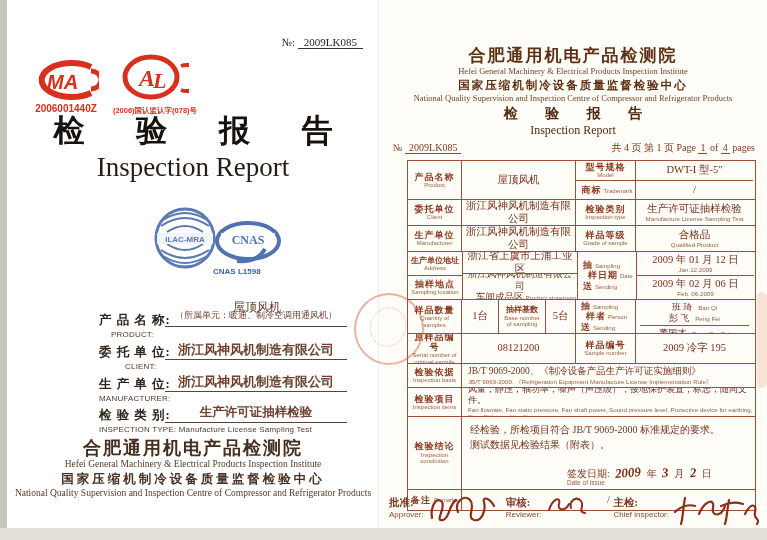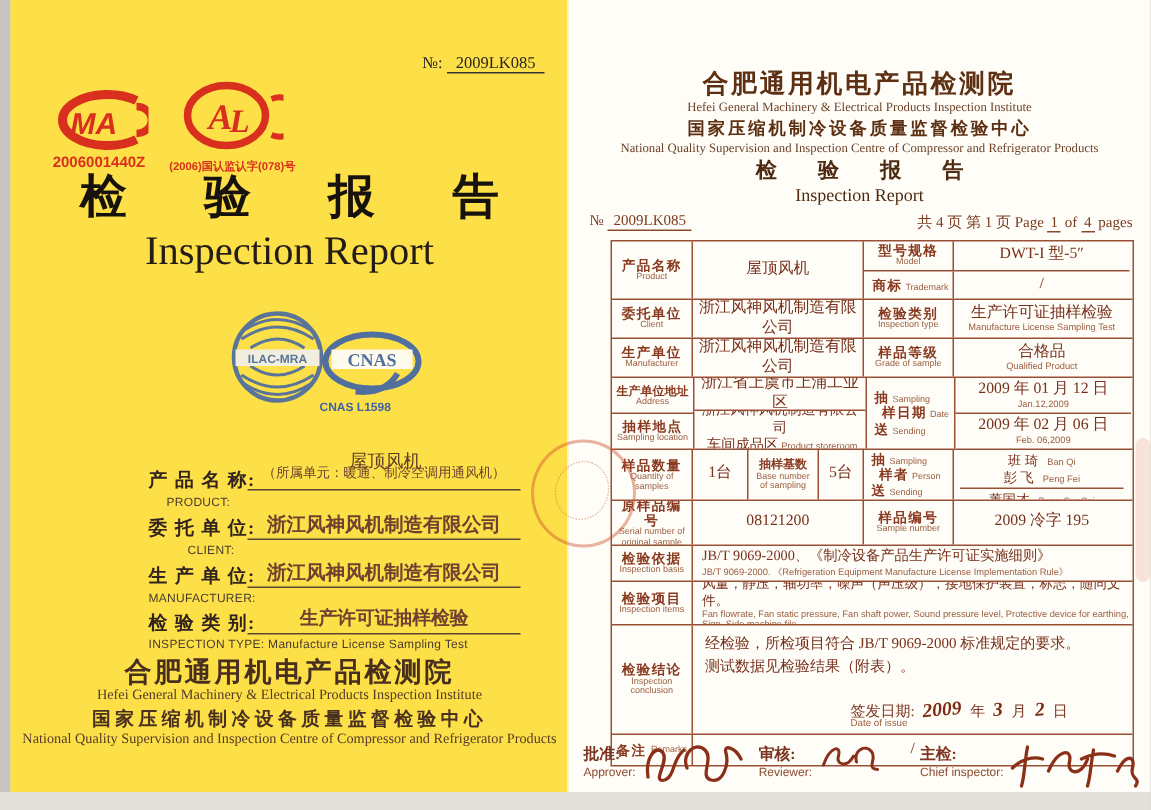--- a/index.html
+++ b/index.html
@@ -1,19 +1,19 @@
 <!DOCTYPE html>
 <html><head>
 <meta charset="utf-8">
 <style>
   html,body{margin:0;padding:0;}
   body{width:767px;height:540px;overflow:hidden;background:#cfccc7;
        font-family:"Liberation Serif","DejaVu Serif",serif;}
   .canvas{position:relative;width:767px;height:540px;background:#e9e6e1;}
-  .page{position:absolute;top:0;background:#fde047;}
+  .page{position:absolute;top:0;background:#ffffff;}
   .page-left{left:7px;width:372px;height:528px;box-shadow:inset -1px 0 0 #eee;}
   .page-right{left:379px;width:388px;height:528px;background:#fffdf8;}
   .strip-bottom{position:absolute;left:0;top:528px;width:767px;height:12px;background:#e3e0da;}
   .strip-left{position:absolute;left:0;top:0;width:7px;height:540px;background:#c8c5c0;}
 
   .abs{position:absolute;}
   .ctr{text-align:center;}
 
   
   .lp-no{top:36px;right:16px;font-size:11px;color:#2a2420;}
@@ -270,21 +270,21 @@
         </div>
         <div class="stack" style="width:114px;border-left:1px solid #9a5036">
           <div class="subrow" style="height:21px">
             <div class="cell last" style="width:100%">
               <span class="val-cn">浙江省上虞市上浦工业区</span>
             </div>
           </div>
           <div class="subrow" style="height:25px">
             <div class="cell last" style="width:100%">
               <span class="val-cn" style="font-size:9.5px">浙江风神风机制造有限公司</span>
-              <span class="mixline" style="justify-content:center">
+              <span class="mixline" style="justify-content:flex-end">
                 <span class="val-cn" style="font-size:9.5px">车间成品区</span>
                 <span class="val-en">Product storeroom</span>
               </span>
             </div>
           </div>
         </div>
         <div class="cell left-align" style="width:60px;border-left:1px solid #9a5036">
           <span class="mixline">
               <span class="lab-cn">抽</span>
               <span class="lab-en">Sampling</span>

